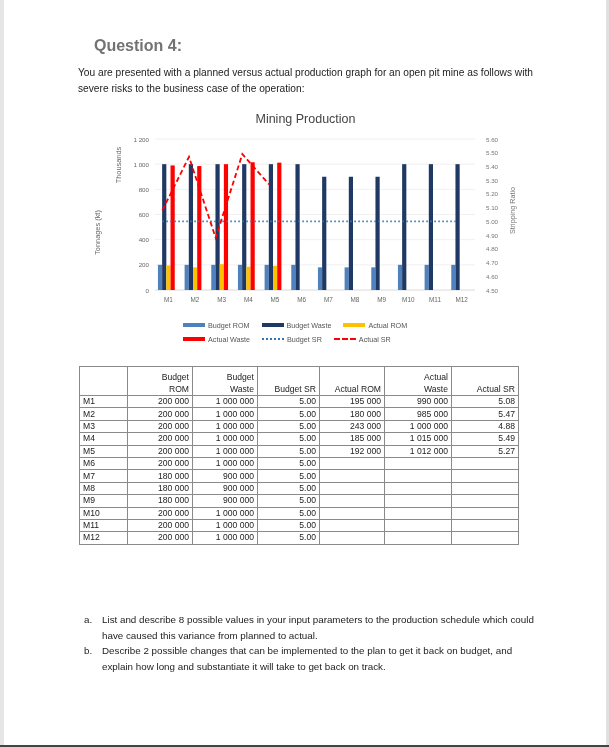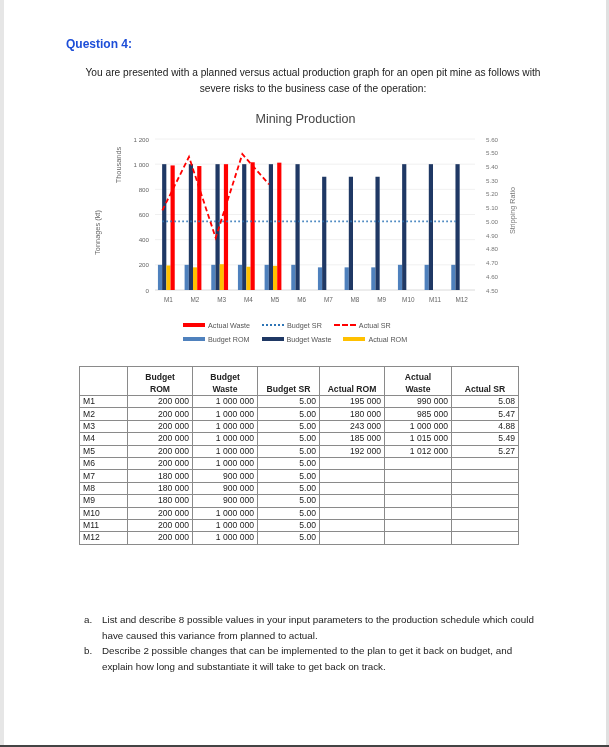--- a/index.html
+++ b/index.html
@@ -1,34 +1,34 @@
 <!DOCTYPE html>
 <html><head>
 <meta charset="utf-8">
 <style>
   html,body{margin:0;padding:0;}
   body{width:609px;height:747px;background:#fff;position:relative;overflow:hidden;
        font-family:"Liberation Sans",sans-serif;color:#222;}
   .edge-left{position:absolute;left:0;top:0;width:4px;height:747px;background:#e6e6e6;}
   .edge-right{position:absolute;right:0;top:0;width:3px;height:747px;background:#e0e0e0;}
   .edge-bottom{position:absolute;left:0;bottom:0;width:609px;height:2px;background:#444;}
-  .q-title{position:absolute;left:66px;top:37px;font-size:12px;font-weight:bold;color:#1d4ed8;}
-  .intro{position:absolute;left:78px;top:65px;width:470px;font-size:10.2px;line-height:15.5px;color:#222;text-align:center;}
+  .q-title{position:absolute;left:94px;top:37px;font-size:16px;font-weight:bold;color:#737373;}
+  .intro{position:absolute;left:78px;top:65px;width:470px;font-size:10.2px;line-height:15.5px;color:#222;}
   .chart-wrap{position:absolute;left:78px;top:105px;width:455px;height:250px;}
   .chart-title{position:absolute;left:0;top:7px;width:455px;text-align:center;font-size:12.5px;color:#444;}
   svg text{font-family:"Liberation Sans",sans-serif;}
   .legend{position:absolute;left:105px;top:213px;width:300px;font-size:7.2px;color:#555;}
   .legend-row{display:flex;gap:12px;height:14px;align-items:center;}
   .legend-item{display:flex;align-items:center;gap:3px;}
   .sw{display:inline-block;width:22px;height:4px;}
   .sw-dot{display:inline-block;width:22px;height:0;border-top:2px dotted #2e75b6;}
   .sw-dash{display:inline-block;width:22px;height:0;border-top:2px dashed #ff0000;}
   table.data{position:absolute;left:79px;top:366px;border-collapse:collapse;font-size:8.6px;color:#222;}
   table.data td, table.data th{border:1px solid #8a8a8a;padding:0 3px;height:11.4px;line-height:11px;}
-  table.data th{font-weight:bold;text-align:center;vertical-align:bottom;height:28px;line-height:11.5px;}
+  table.data th{font-weight:normal;text-align:right;vertical-align:bottom;height:28px;line-height:11.5px;}
   table.data td.num{text-align:right;}
   .c0{width:41px;}.c1{width:58px;}.c2{width:58px;}.c3{width:55px;}.c4{width:58px;}.c5{width:60px;}.c6{width:60px;}
   .questions{position:absolute;left:84px;top:612px;width:450px;font-size:9.8px;line-height:15.5px;color:#222;}
   .q-item{display:flex;}
   .q-letter{width:18px;flex:none;}
 </style>
 </head>
 <body>
 
 <div class="edge-left"></div>
@@ -115,44 +115,44 @@
       <text x="357" y="197" font-size="6.4" fill="#666" text-anchor="middle">M11</text>
       <rect x="373.2666666666667" y="159.83333333333334" width="4.2" height="25.166666666666657" fill="#4f81bd"></rect>
       <rect x="377.4666666666667" y="59.16666666666666" width="4.2" height="125.83333333333334" fill="#1f3864"></rect>
       <text x="383.6666666666667" y="197" font-size="6.4" fill="#666" text-anchor="middle">M12</text>
       <polyline points="84.33333333333333,116.36363636363635 111,116.36363636363635 137.66666666666669,116.36363636363635 164.33333333333334,116.36363636363635 191.00000000000003,116.36363636363635 217.66666666666669,116.36363636363635 244.33333333333334,116.36363636363635 271,116.36363636363635 297.6666666666667,116.36363636363635 324.3333333333333,116.36363636363635 351,116.36363636363635 377.6666666666667,116.36363636363635" fill="none" stroke="#2e75b6" stroke-width="1.8" stroke-dasharray="1.5,2.5"></polyline>
       <polyline points="84.33333333333333,105.38181818181813 111,51.845454545454544 137.66666666666669,132.83636363636364 164.33333333333334,49.09999999999994 191.00000000000003,79.30000000000003" fill="none" stroke="#ff0000" stroke-width="1.8" stroke-dasharray="5,3"></polyline>
     </svg>
   <div class="legend">
     <div class="legend-row">
       <span class="legend-item">
+          <span class="sw" style="background:#4f81bd"></span>
+          <span>Budget ROM</span>
+        </span>
+      <span class="legend-item">
+          <span class="sw" style="background:#1f3864"></span>
+          <span>Budget Waste</span>
+        </span>
+      <span class="legend-item">
+          <span class="sw" style="background:#ffc000"></span>
+          <span>Actual ROM</span>
+        </span>
+    </div>
+    <div class="legend-row">
+      <span class="legend-item">
           <span class="sw" style="background:#ff0000"></span>
           <span>Actual Waste</span>
         </span>
       <span class="legend-item">
           <span class="sw-dot"></span>
           <span>Budget SR</span>
         </span>
       <span class="legend-item">
           <span class="sw-dash"></span>
           <span>Actual SR</span>
-        </span>
-    </div>
-    <div class="legend-row">
-      <span class="legend-item">
-          <span class="sw" style="background:#4f81bd"></span>
-          <span>Budget ROM</span>
-        </span>
-      <span class="legend-item">
-          <span class="sw" style="background:#1f3864"></span>
-          <span>Budget Waste</span>
-        </span>
-      <span class="legend-item">
-          <span class="sw" style="background:#ffc000"></span>
-          <span>Actual ROM</span>
         </span>
     </div>
   </div>
 </div>
 
 <table class="data">
   <thead>
     <tr id="thead-row">
         <th class="c0">
           <div>&nbsp;</div>

